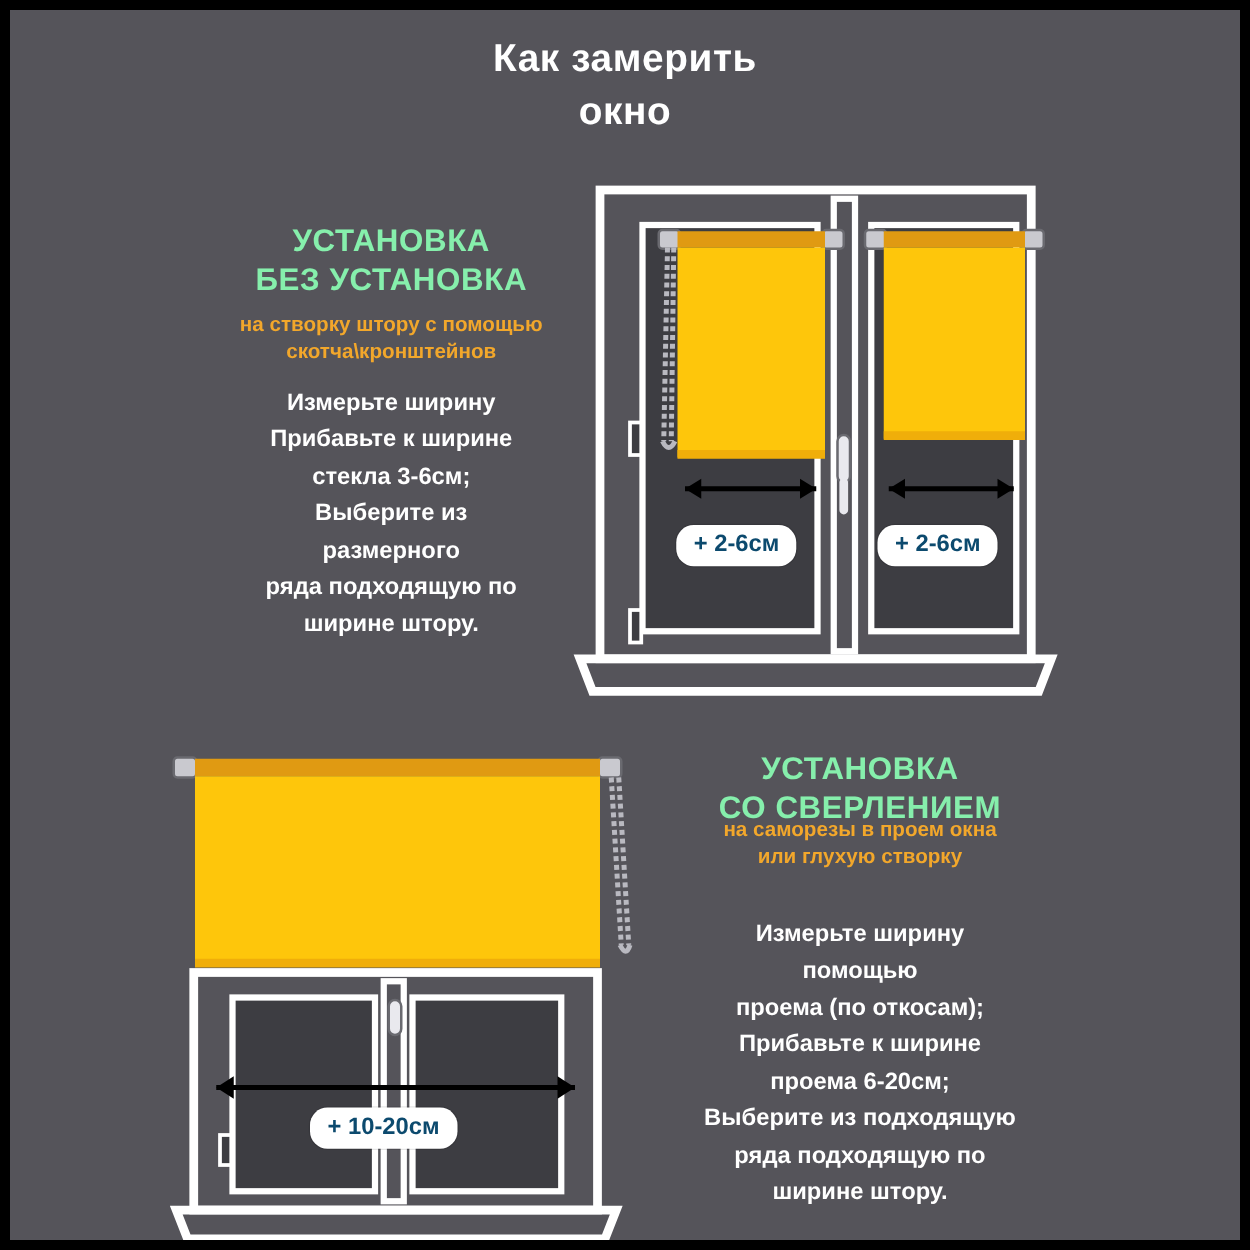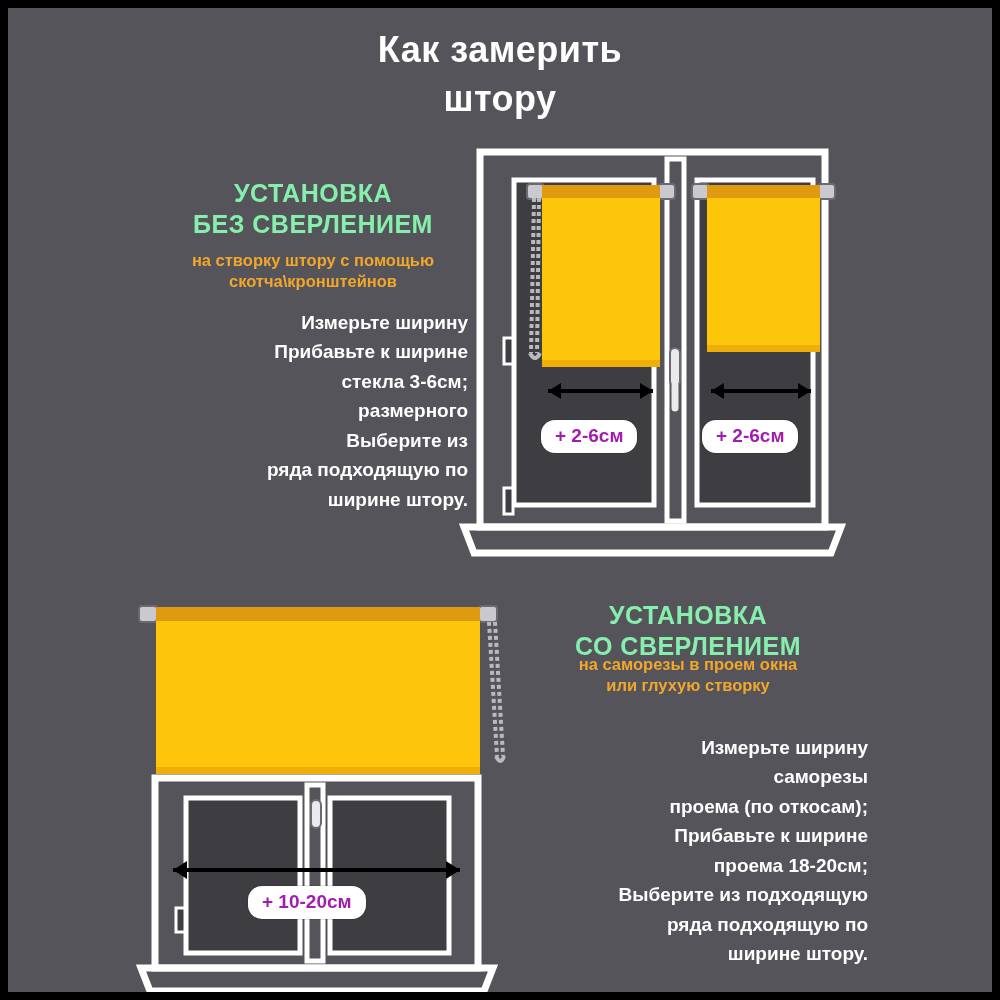--- a/index.html
+++ b/index.html
@@ -28,21 +28,21 @@
     background: #55545a;
   }
   
   .title {
     position: absolute;
     left: 0;
     top: 18px;
     width: 984px;
     text-align: center;
     color: #ffffff;
-    font-size: 36px;
+    font-size: 31px;
     font-weight: bold;
     line-height: 1.35;
     letter-spacing: 0.5px;
   }
 
   
   .blocktitle {
     position: absolute;
     color: #86efac;
     font-size: 25px;
@@ -58,21 +58,21 @@
     font-weight: bold;
     line-height: 1.3;
     text-align: center;
   }
   .blockbody {
     position: absolute;
     color: #ffffff;
     font-size: 19px;
     font-weight: bold;
     line-height: 1.55;
-    text-align: right;
+    text-align: center;
   }
 
   
   #t1-title { left: 140px; top: 170px; width: 330px; }
   #t1-sub   { left: 140px; top: 242px; width: 330px; }
   #t1-body  { left: 150px; top: 300px; width: 310px; }
 
   #t2-title { left: 505px; top: 592px; width: 350px; }
   #t2-sub   { left: 505px; top: 646px; width: 350px; }
   #t2-body  { left: 500px; top: 725px; width: 360px; }
@@ -82,42 +82,42 @@
     position: absolute;
     left: 0;
     top: 0;
     width: 984px;
     height: 984px;
   }
   
   .pill {
     position: absolute;
     background: #ffffff;
-    color: #a21caf;
+    color: #0c4a6e;
     font-size: 19px;
     font-weight: bold;
     border-radius: 14px;
     padding: 5px 14px 6px 14px;
     text-align: center;
     white-space: nowrap;
     box-shadow: 0 0 0 1px rgba(0,0,0,0.1);
   }
   #pill-1 { left: 533px; top: 412px; }
   #pill-2 { left: 694px; top: 412px; }
   #pill-3 { left: 240px; top: 878px; }
 </style>
 </head>
 <body>
 
 <div id="canvas">
   <div class="panel">
 
     <div class="title">
       <div>Как замерить</div>
-      <div>штору</div>
+      <div>окно</div>
     </div>
 
     <svg id="diagram" viewBox="0 0 984 984">
 
       <g>
 
         <rect x="472" y="144" width="345" height="375" fill="none" stroke="#ffffff" stroke-width="7"></rect>
 
         <path d="M456 519 L833 519 L823 545 L466 545 Z" fill="none" stroke="#ffffff" stroke-width="7"></path>
 
@@ -196,49 +196,49 @@
         </g>
       </g>
     </svg>
 
     <div class="pill" id="pill-1">+ 2-6см</div>
     <div class="pill" id="pill-2">+ 2-6см</div>
     <div class="pill" id="pill-3">+ 10-20см</div>
 
     <div class="blocktitle" id="t1-title">
       <div>УСТАНОВКА</div>
-      <div>БЕЗ СВЕРЛЕНИЕМ</div>
+      <div>БЕЗ УСТАНОВКА</div>
     </div>
     <div class="blocksub" id="t1-sub">
       <div>на створку штору с помощью</div>
       <div>скотча\кронштейнов</div>
     </div>
     <div class="blockbody" id="t1-body">
       <div>Измерьте ширину</div>
       <div>Прибавьте к ширине</div>
       <div>стекла 3-6см;</div>
+      <div>Выберите из</div>
       <div>размерного</div>
-      <div>Выберите из</div>
       <div>ряда подходящую по</div>
       <div>ширине штору.</div>
     </div>
 
     <div class="blocktitle" id="t2-title">
       <div>УСТАНОВКА</div>
       <div>СО СВЕРЛЕНИЕМ</div>
     </div>
     <div class="blocksub" id="t2-sub">
       <div>на саморезы в проем окна</div>
       <div>или глухую створку</div>
     </div>
     <div class="blockbody" id="t2-body">
       <div>Измерьте ширину</div>
-      <div>саморезы</div>
+      <div>помощью</div>
       <div>проема (по откосам);</div>
       <div>Прибавьте к ширине</div>
-      <div>проема 18-20см;</div>
+      <div>проема 6-20см;</div>
       <div>Выберите из подходящую</div>
       <div>ряда подходящую по</div>
       <div>ширине штору.</div>
     </div>
 
   </div>
 </div>
 
 </body></html>

